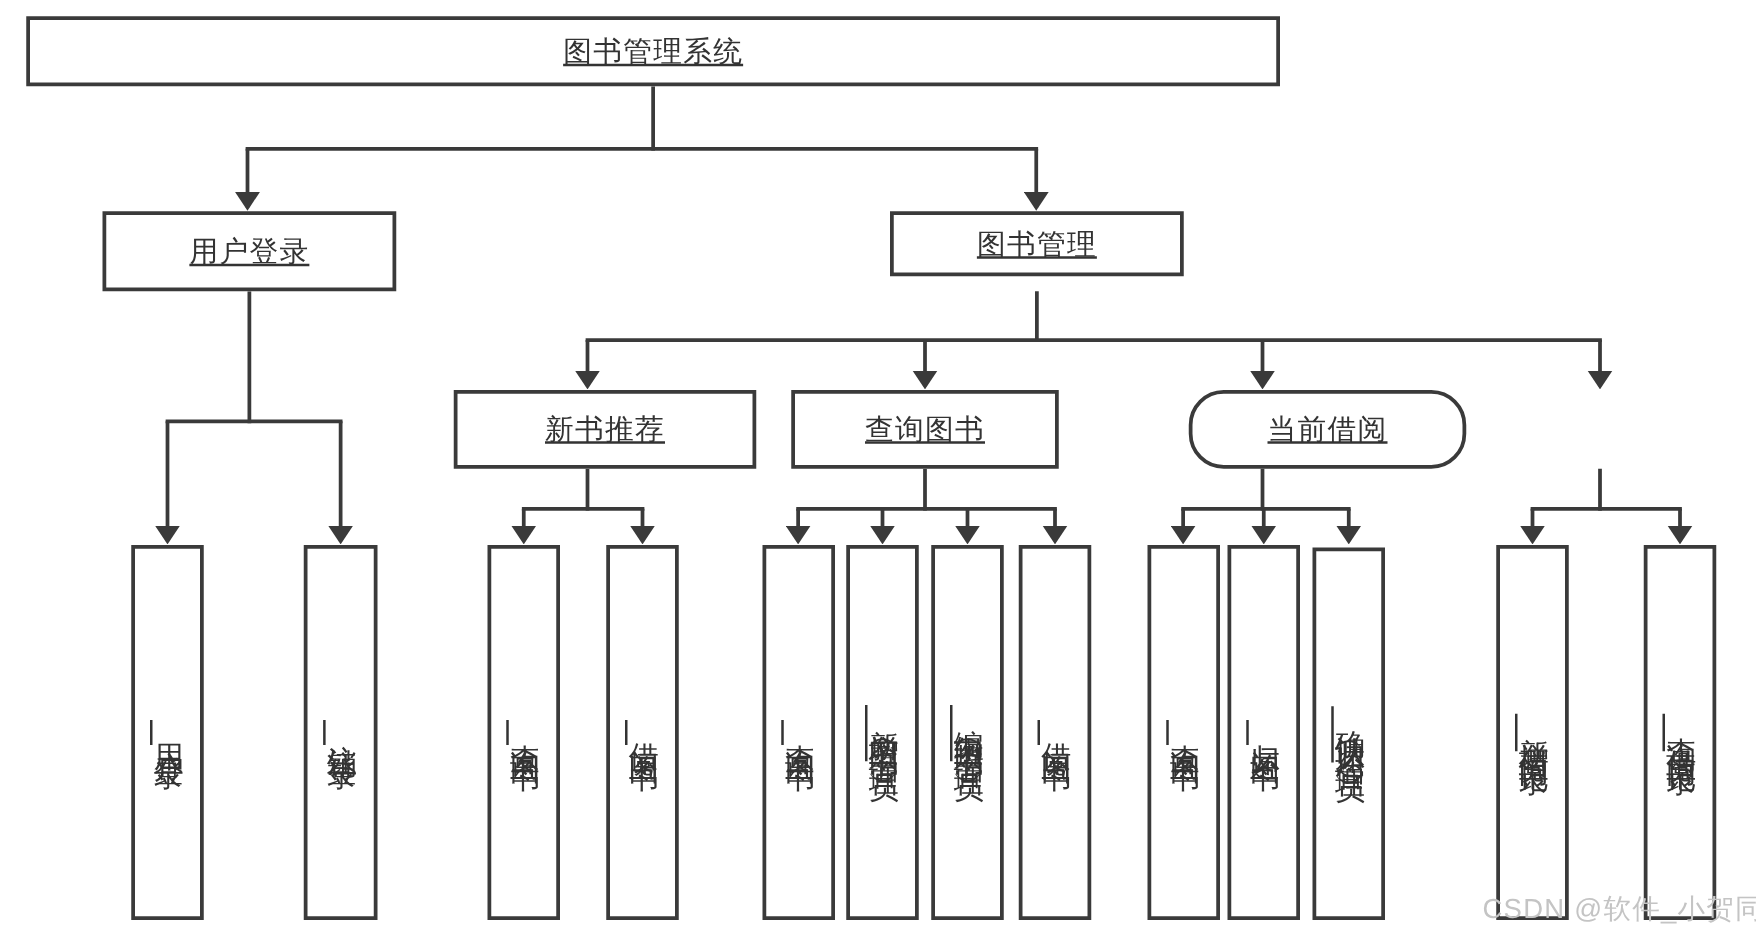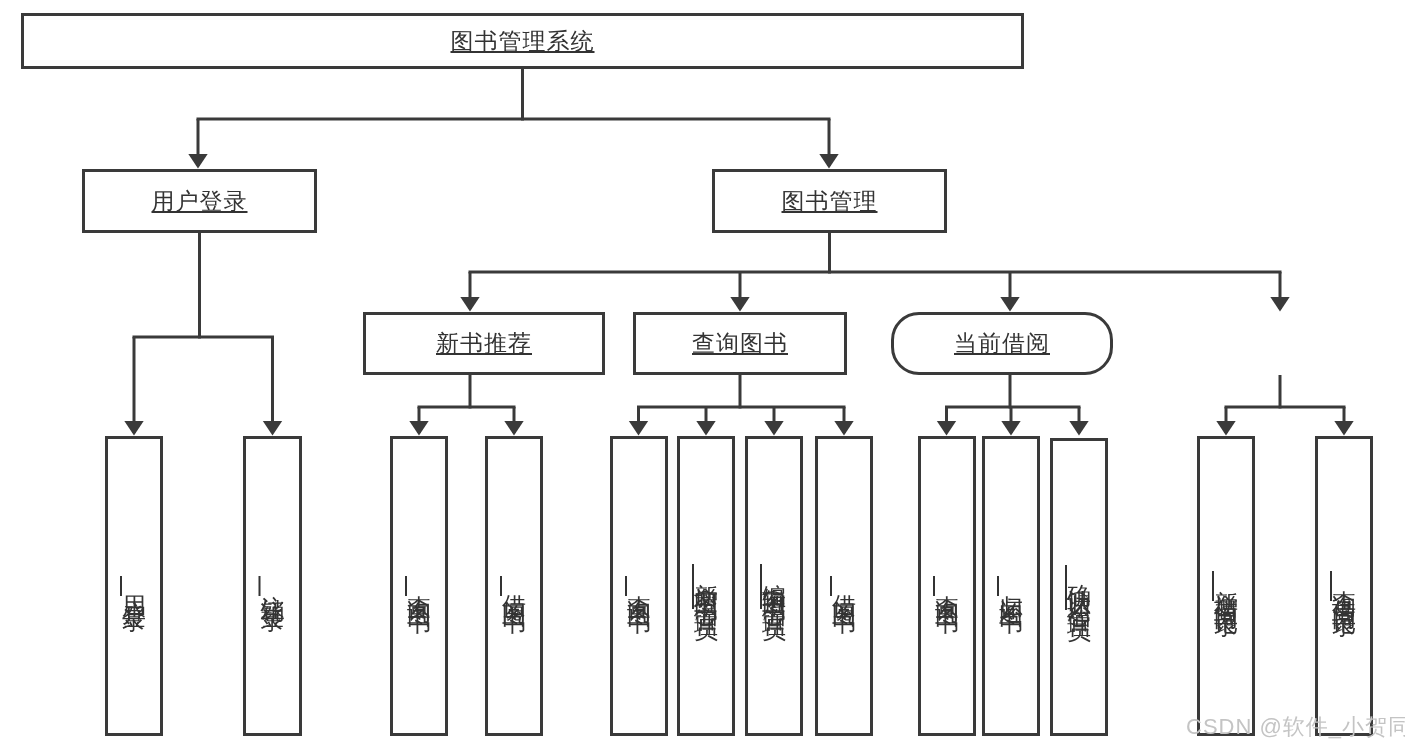--- a/index.html
+++ b/index.html
@@ -105,25 +105,25 @@
       <line x1="1280" y1="375" x2="1280" y2="408.5"></line>
       <line x1="1224.5" y1="407" x2="1345.5" y2="407"></line>
       <line x1="1226" y1="407" x2="1226" y2="433" marker-end="url(#arr)"></line>
       <line x1="1344" y1="407" x2="1344" y2="433" marker-end="url(#arr)"></line>
     </g>
   </svg>
 
   <div class="box" style="left:21px; top:13px; width:1003px; height:56px;">图书管理系统</div>
 
   <div class="box" style="left:82px; top:169px; width:235px; height:64px;">用户登录</div>
-  <div class="box" style="left:712px; top:169px; width:235px; height:64px;">图书管理</div>
+  <div class="box" style="left:712px; top:169px; width:235px; height:52px;">图书管理</div>
 
   <div class="box" style="left:363px; top:312px; width:242px; height:63px;">新书推荐</div>
   <div class="box" style="left:633px; top:312px; width:214px; height:63px;">查询图书</div>
-  <div class="box" style="left:891px; top:312px; width:222px; height:63px;border-radius:28px;">当前借阅</div>
+  <div class="box" style="left:951px; top:312px; width:222px; height:63px;border-radius:28px;">当前借阅</div>
 
   <div class="box vbox" style="left:105px; top:436px; width:58px; height:300px;">用户登录</div>
   <div class="box vbox" style="left:243px; top:436px; width:59px; height:300px;">注销登录</div>
 
   <div class="box vbox" style="left:390px; top:436px; width:58px; height:300px;">查询图书</div>
   <div class="box vbox" style="left:485px; top:436px; width:58px; height:300px;">借阅图书</div>
 
   <div class="box vbox" style="left:610px; top:436px; width:58px; height:300px;">查询图书</div>
   <div class="box vbox" style="left:677px; top:436px; width:58px; height:300px;">新增图书（管理员）</div>
   <div class="box vbox" style="left:745px; top:436px; width:58px; height:300px;">编辑图书（管理员）</div>

